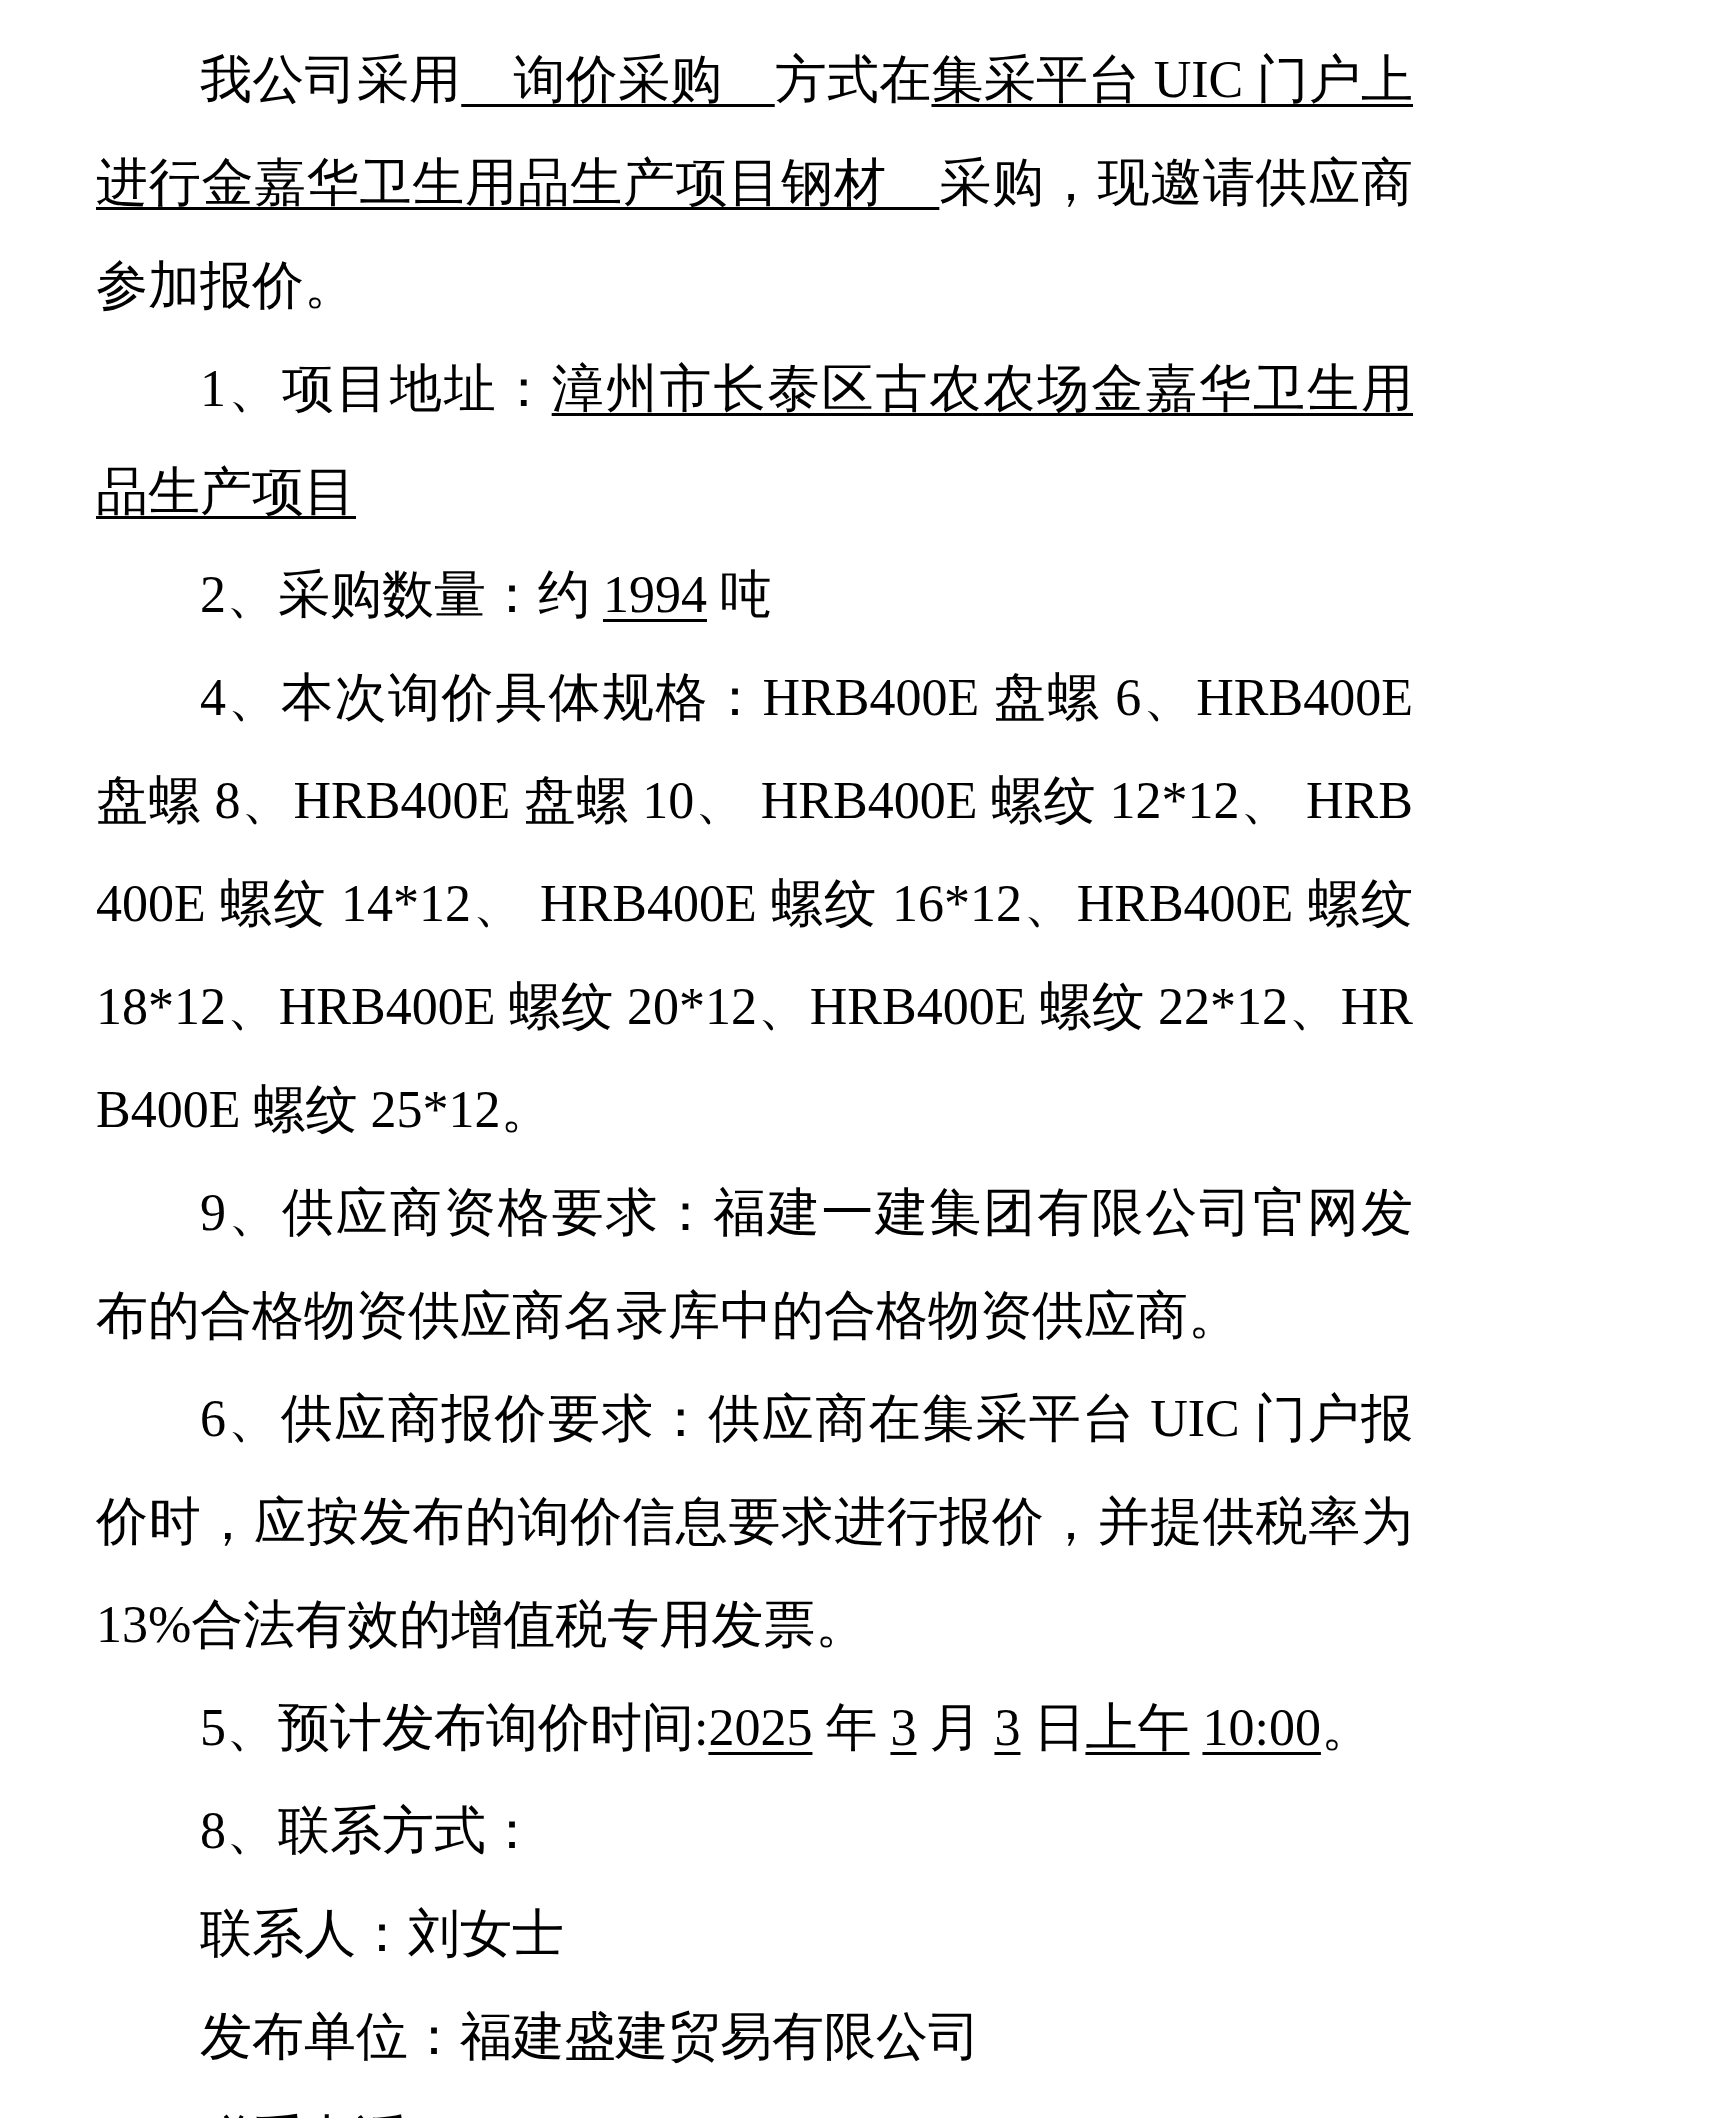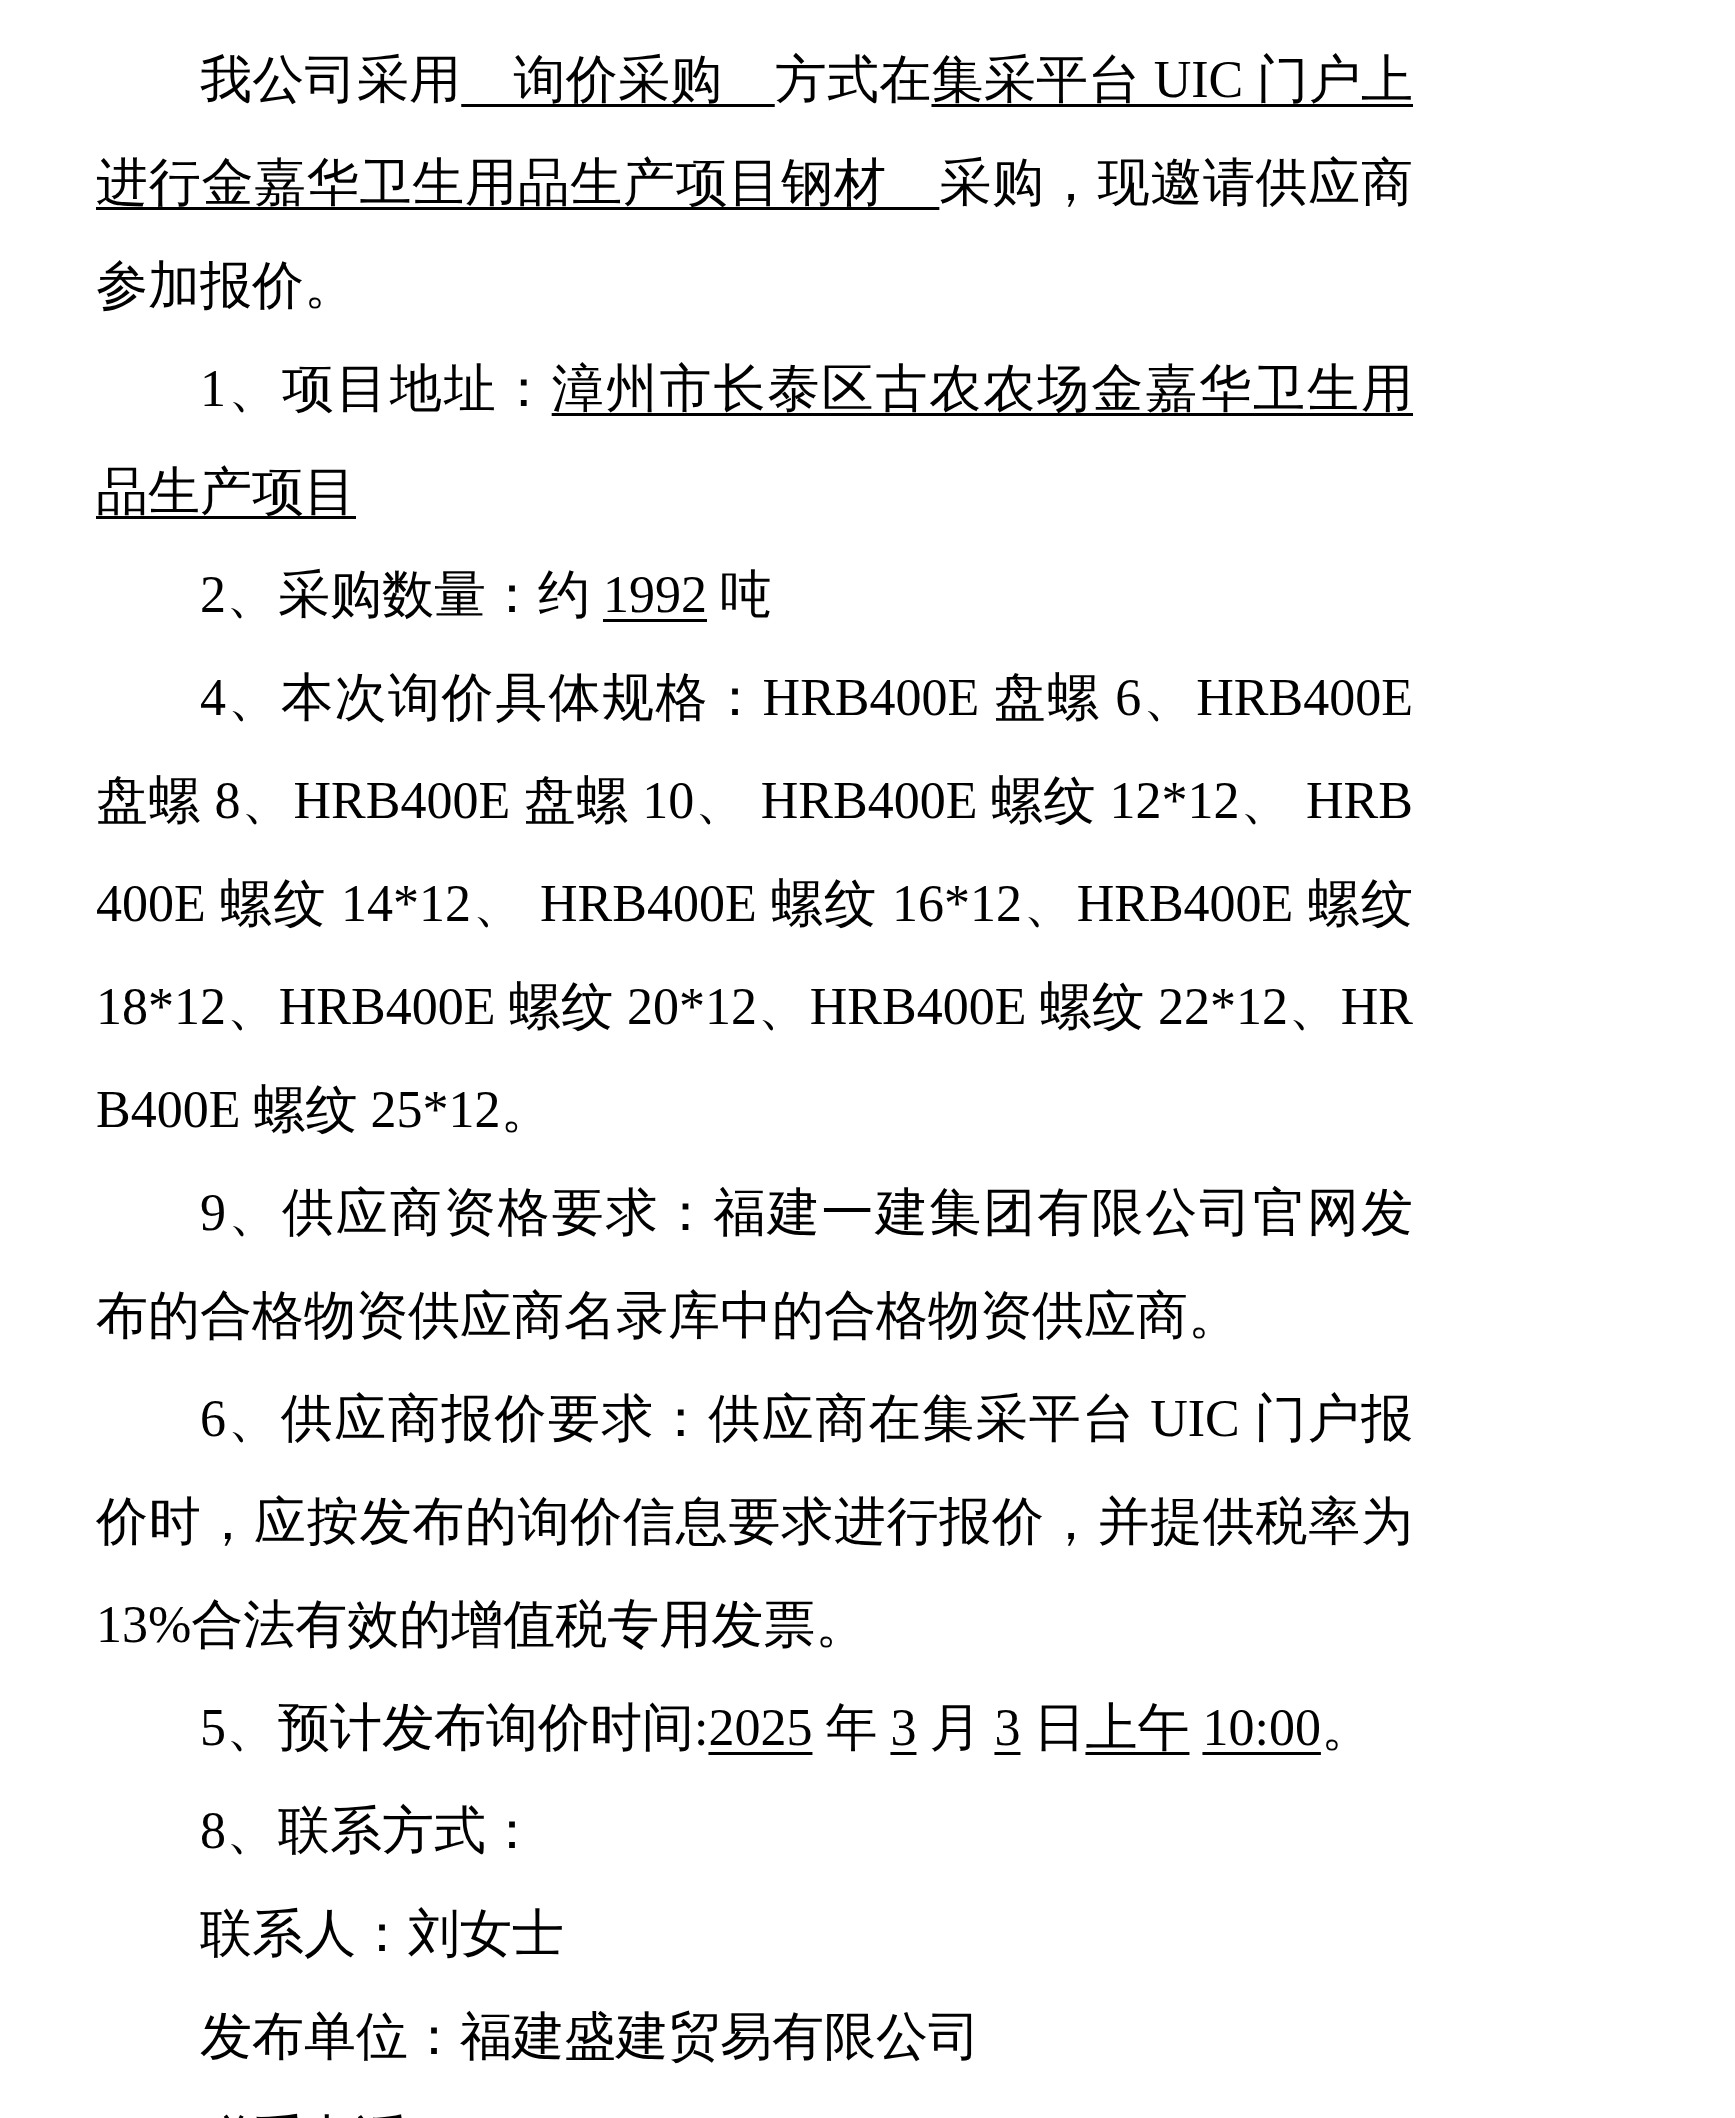--- a/index.html
+++ b/index.html
@@ -33,21 +33,21 @@
     text-underline-offset: 7px;
   }
 </style>
 </head>
 <body>
 
 <div class="page">
   <div id="doc">
       <p><span>我公司采用</span><span class="u">　询价采购　</span><span>方式在</span><span class="u">集采平台 UIC 门户上进行金嘉华卫生用品生产项目钢材　</span><span>采购，现邀请供应商参加报价。</span></p>
       <p><span>1、项目地址：</span><span class="u">漳州市长泰区古农农场金嘉华卫生用品生产项目</span></p>
-      <p><span>2、采购数量：约 </span><span class="u">1992</span><span> 吨</span></p>
+      <p><span>2、采购数量：约 </span><span class="u">1994</span><span> 吨</span></p>
       <p><span>4、本次询价具体规格：HRB400E 盘螺 6、HRB400E 盘螺 8、HRB400E 盘螺 10、 HRB400E 螺纹 12*12、 HRB400E 螺纹 14*12、 HRB400E 螺纹 16*12、HRB400E 螺纹 18*12、HRB400E 螺纹 20*12、HRB400E 螺纹 22*12、HRB400E 螺纹 25*12。</span></p>
       <p><span>9、供应商资格要求：福建一建集团有限公司官网发布的合格物资供应商名录库中的合格物资供应商。</span></p>
       <p><span>6、供应商报价要求：供应商在集采平台 UIC 门户报价时，应按发布的询价信息要求进行报价，并提供税率为 13%合法有效的增值税专用发票。</span></p>
       <p><span>5、预计发布询价时间:</span><span class="u">2025</span><span> 年 </span><span class="u">3</span><span> 月 </span><span class="u">3</span><span> 日</span><span class="u">上午</span><span> </span><span class="u">10:00</span><span>。</span></p>
       <p><span>8、联系方式：</span></p>
       <p><span>联系人：刘女士</span></p>
       <p><span>发布单位：福建盛建贸易有限公司</span></p>
       <p><span>联系电话：18659128960</span></p>
     </div>
 </div>

